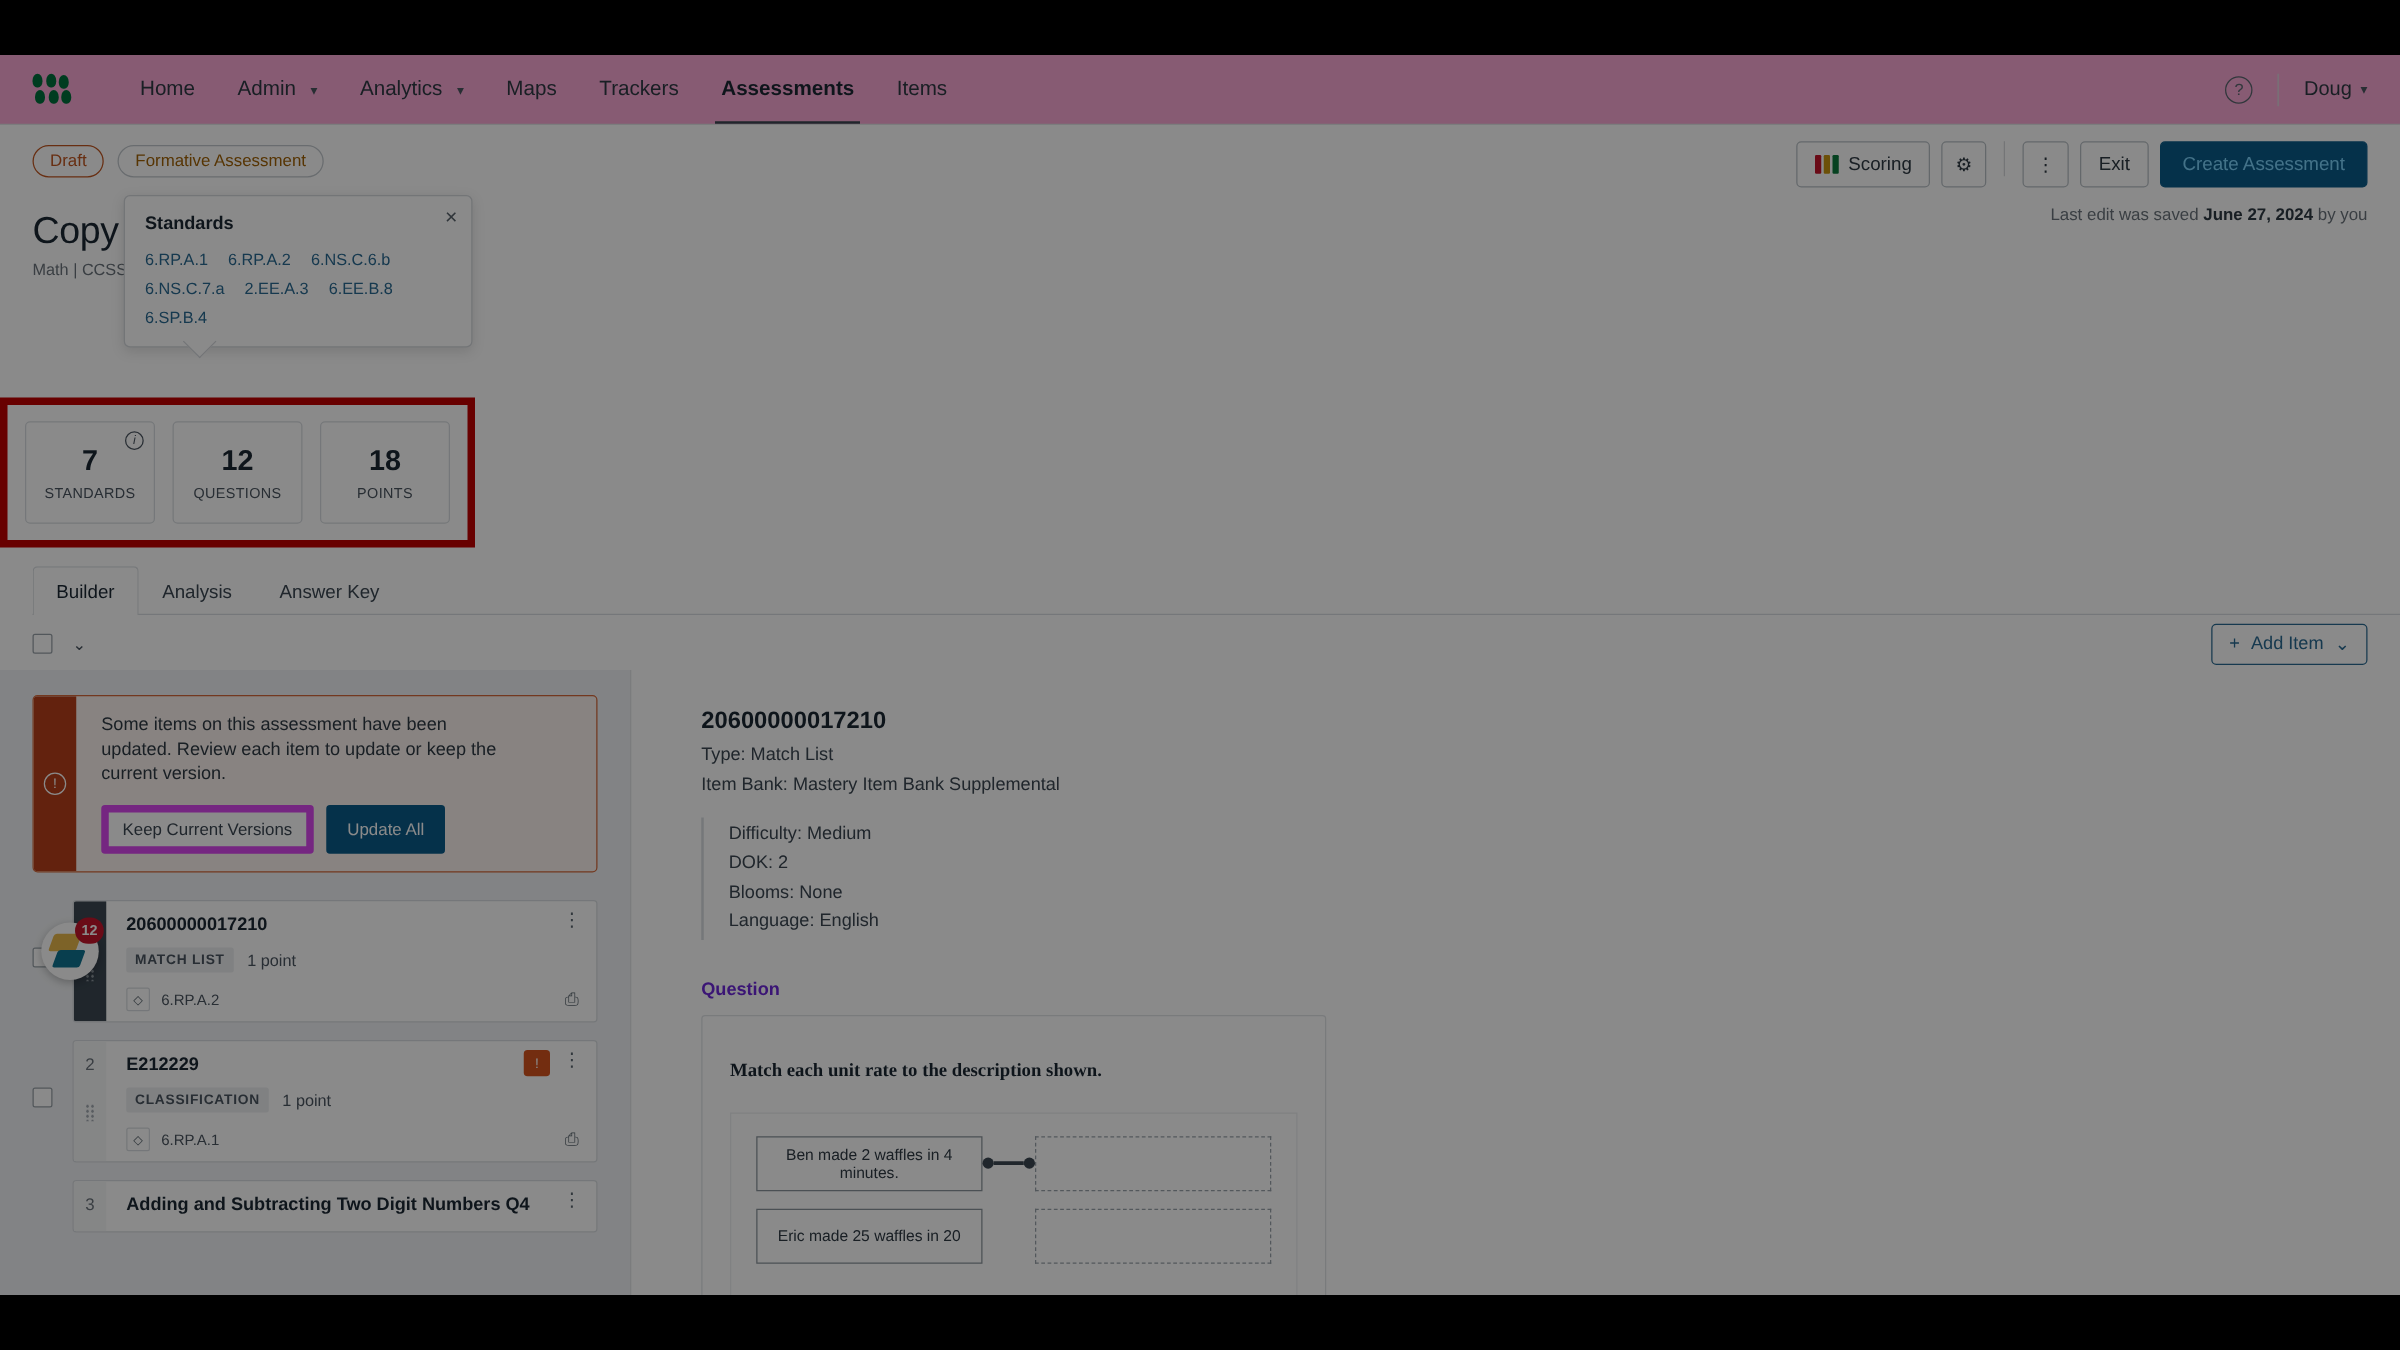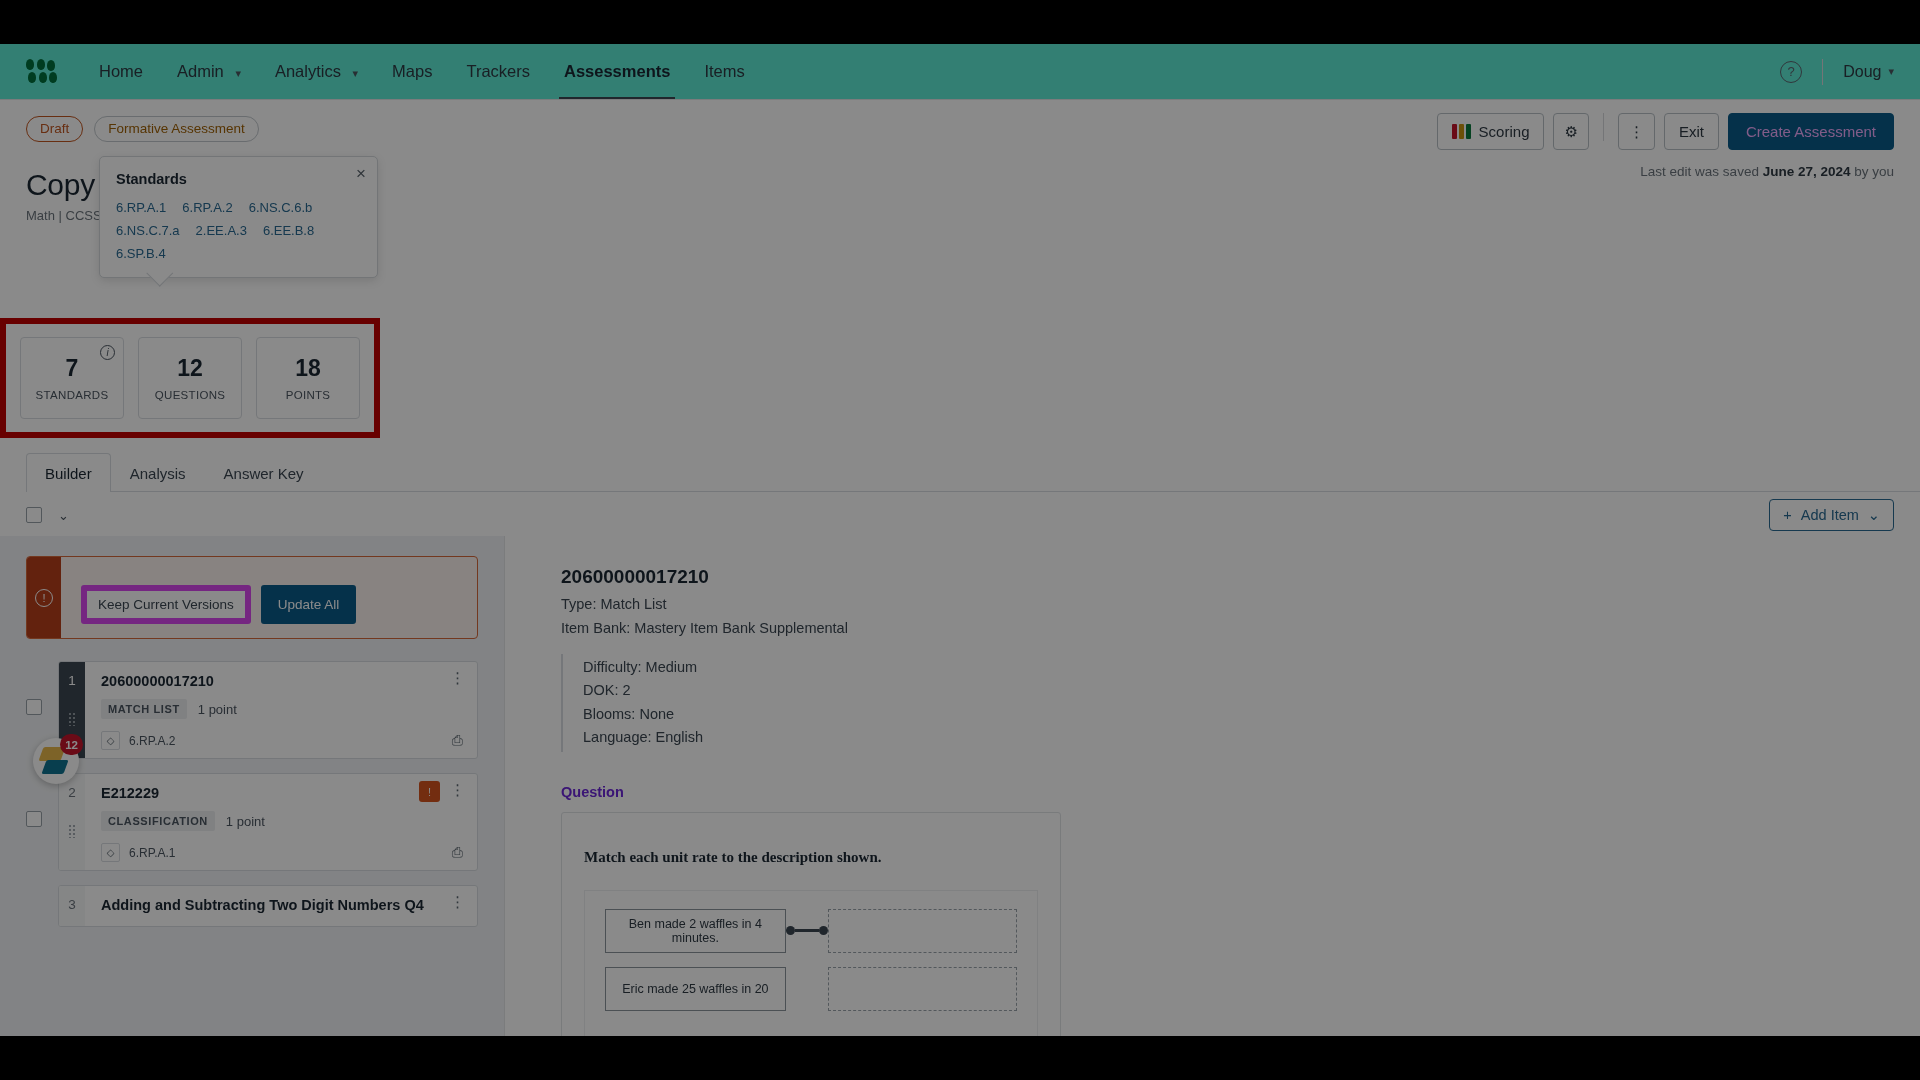--- a/index.html
+++ b/index.html
@@ -24,21 +24,22 @@
     background: rgba(0,0,0,0.46);
     pointer-events: none;
     z-index: 60;
   }
   
   .topnav {
     height: 56px;
     border-bottom: 1px solid #e3e5e8;
     display: flex; align-items: center;
     padding: 4px 26px;
-    background: #5eead4;
+    background: #f9a8d4;
+    gap: 13px;
   }
   .logo { width: 30px; height: 26px; position: relative; margin-right: 26px; }
   .logo i {
     position: absolute; width: 8px; height: 11px;
     background: #00703c; border-radius: 50% 50% 45% 45%;
     display: block;
   }
   .nav-items { display: flex; align-items: center; gap: 0px; }
   .nav-item {
     font-size: 16.5px; color: #2f3a44;
@@ -73,21 +74,21 @@
   .actions {
     position: absolute; right: 26px; top: 13px;
     display: flex; gap: 9px;
   }
   .btn {
     border: 1px solid #b9c0c6; background: #fff; border-radius: 4px;
     font-size: 15px; color: #2f3a44; padding: 8px 14px; cursor: pointer;
     display: flex; align-items: center; gap: 8px; white-space: nowrap;
   }
   .btn.icon-only { padding: 8px 10px; }
-  .btn.primary { background: #0b5c8a; border-color: #0b5c8a; color: #f0abfc; padding: 9px 17px; }
+  .btn.primary { background: #0b5c8a; border-color: #0b5c8a; color: #7dd3fc; padding: 9px 17px; }
   .score-bars { display: flex; gap: 2px; align-items: flex-end; }
   .score-bars span { width: 5px; height: 15px; border-radius: 1px; display: block; }
   .vsep { width: 1px; height: 28px; background: #d6d9dc; margin: 0 5px; }
   .lastedit {
     position: absolute; right: 26px; top: 64px;
     font-size: 13.5px; color: #6b747c;
   }
   .lastedit b { color: #2f3a44; }
 
   
@@ -447,20 +448,21 @@
 
   <div class="content">
 
     <div class="left-pane">
 
       <div class="alert">
         <div class="alert-bar">
           <div class="ic">!</div>
         </div>
         <div class="alert-body">
+          <div class="alert-text">Some items on this assessment have been updated. Review each item to update or keep the current version.</div>
           <div class="alert-btns">
             <div class="mini-btn">Keep Current Versions</div>
             <div class="mini-btn primary">Update All</div>
           </div>
         </div>
       </div>
 
       <div class="item-row">
         <div class="chk row-chk"></div>
         <div class="item-card">

